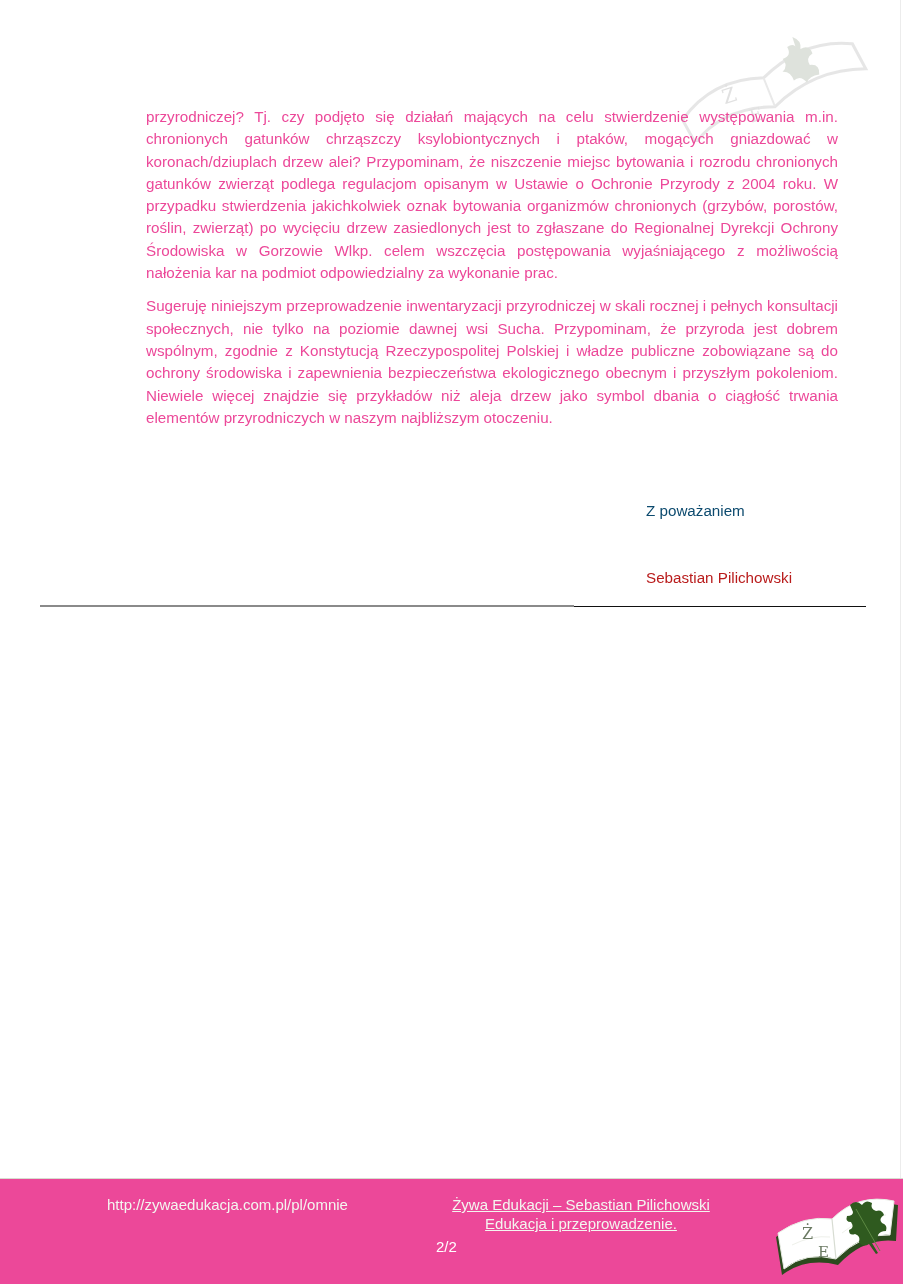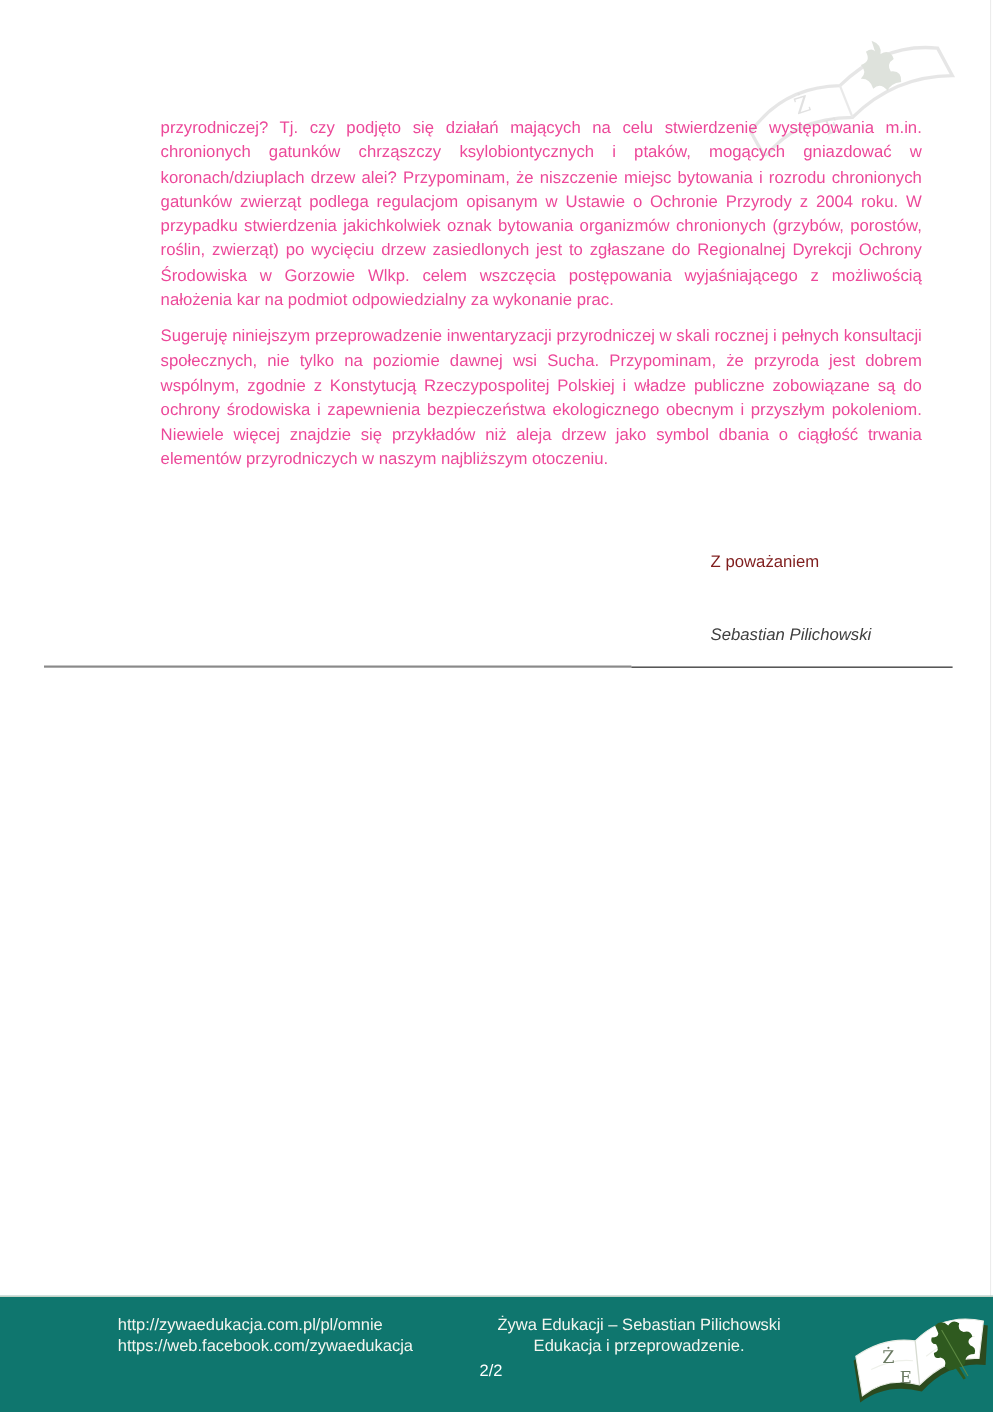--- a/index.html
+++ b/index.html
@@ -48,29 +48,28 @@
       margin-left: 40px;
     }
     .body-text p {
       margin: 0 0 11px 0;
     }
     .closing {
       position: absolute;
       left: 646px;
       top: 502px;
       font-size: 15.2px;
-      color: #7f1d1d;
+      color: #0c4a6e;
     }
     .signature {
       position: absolute;
       left: 646px;
       top: 569px;
       font-size: 15.2px;
-      color: #404040;
-      font-style: italic;
+      color: #b91c1c;
     }
     .rule-grey {
       position: absolute;
       left: 40px;
       top: 605px;
       width: 534px;
       height: 2px;
       background: #8a8a8a;
     }
     .rule-black {
@@ -80,40 +79,41 @@
       width: 292px;
       height: 1px;
       background: #111111;
     }
     .footer {
       position: absolute;
       left: 0;
       top: 1178px;
       width: 903px;
       height: 106px;
-      background: #0f766e;
+      background: #ec4899;
       border-top: 1px solid #d7ddd0;
       color: #f4f6f0;
     }
     .footer-links {
       position: absolute;
       left: 107px;
       top: 16px;
       font-size: 15px;
       line-height: 19px;
     }
     .footer-links div { white-space: nowrap; }
     .footer-org {
       position: absolute;
       left: 436px;
       top: 16px;
       width: 290px;
       font-size: 15px;
       line-height: 19px;
       text-align: center;
+      text-decoration: underline;
     }
     .footer-org div { white-space: nowrap; }
     .page-number {
       position: absolute;
       left: 436px;
       top: 59px;
       font-size: 15px;
       font-weight: normal;
       color: #ffffff;
     }
@@ -151,21 +151,20 @@
 
   <div class="closing">Z poważaniem</div>
   <div class="signature">Sebastian Pilichowski</div>
 
   <div class="rule-grey"></div>
   <div class="rule-black"></div>
 
   <div class="footer">
     <div class="footer-links">
       <div>http://zywaedukacja.com.pl/pl/omnie</div>
-      <div>https://web.facebook.com/zywaedukacja</div>
     </div>
     <div class="footer-org">
       <div>Żywa Edukacji – Sebastian Pilichowski</div>
       <div>Edukacja i przeprowadzenie.</div>
     </div>
     <div class="page-number">2/2</div>
 
     <div class="footer-logo">
       <svg width="128" height="96" viewBox="0 0 128 96">
 

